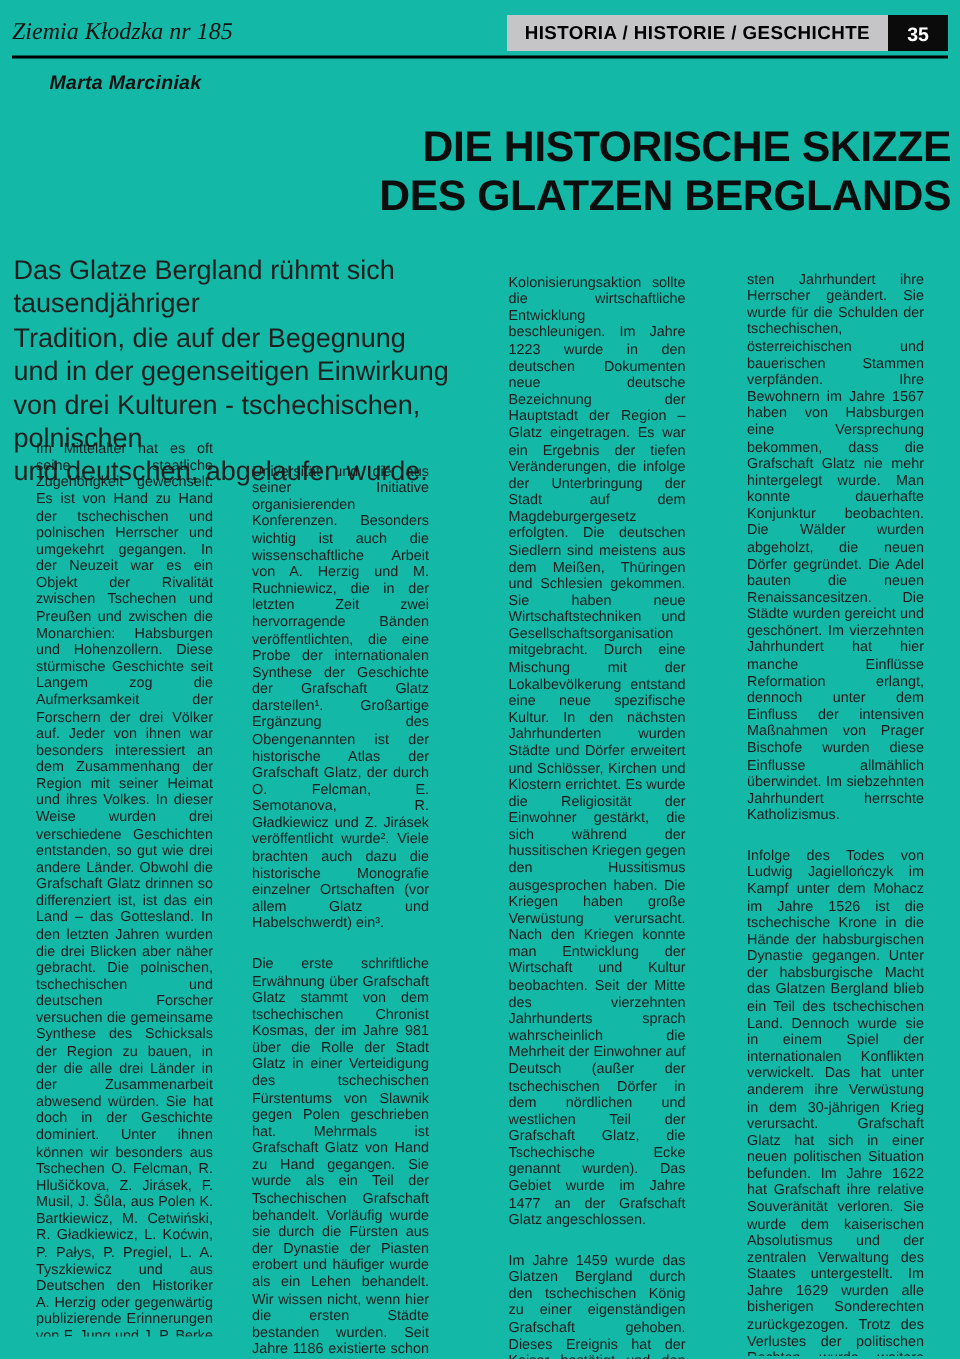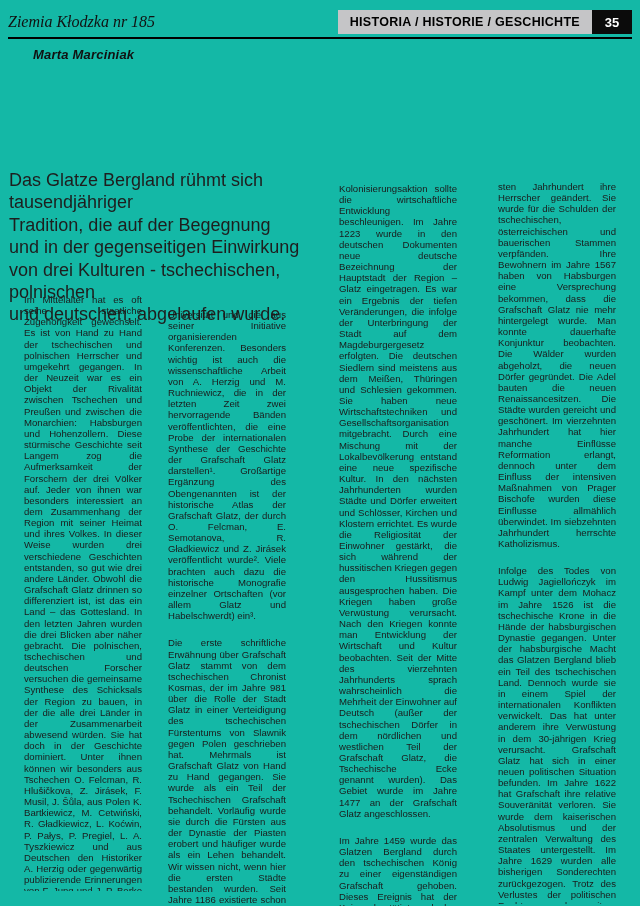--- a/index.html
+++ b/index.html
@@ -44,20 +44,22 @@
     <div class="journal">Ziemia Kłodzka nr 185</div>
     <div class="section-tag">
       <span class="section-label">HISTORIA / HISTORIE / GESCHICHTE</span>
       <span class="page-num">35</span>
     </div>
   </header>
   <div class="rule"></div>
 
   <div class="author">Marta  Marciniak</div>
 
+  <h1 class="title">DIE HISTORISCHE SKIZZE
+DES GLATZEN BERGLANDS</h1>
 
   <div class="lead">Das Glatze Bergland rühmt sich tausendjähriger
 Tradition, die auf der Begegnung
 und in der gegenseitigen Einwirkung
 von drei Kulturen - tschechischen, polnischen
 und deutschen, abgelaufen wurde.</div>
 
   <div class="col col1">
     <p>Im Mittelalter hat es oft seine staatliche Zugehörigkeit gewechselt. Es ist von Hand zu Hand der tschechischen und polnischen Herrscher und umgekehrt gegangen. In der Neuzeit war es ein Objekt der Rivalität zwischen Tschechen und Preußen und zwischen die Monarchien: Habsburgen und Hohenzollern. Diese stürmische Geschichte seit Langem zog die Aufmerksamkeit der Forschern der drei Völker auf. Jeder von ihnen war besonders interessiert an dem Zusammenhang der Region mit seiner Heimat und ihres Volkes. In dieser Weise wurden drei verschiedene Geschichten entstanden, so gut wie drei andere Länder. Obwohl die Grafschaft Glatz drinnen so differenziert ist, ist das ein Land – das Gottesland. In den letzten Jahren wurden die drei Blicken aber näher gebracht. Die polnischen, tschechischen und deutschen Forscher versuchen die gemeinsame Synthese des Schicksals der Region zu bauen, in der die alle drei Länder in der Zusammenarbeit abwesend würden. Sie hat doch in der Geschichte dominiert. Unter ihnen können wir besonders aus Tschechen O. Felcman, R. Hlušičkova, Z. Jirásek, F. Musil, J. Šůla, aus Polen K. Bartkiewicz, M. Cetwiński, R. Gładkiewicz, L. Koćwin, P. Pałys, P. Pregiel, L. A. Tyszkiewicz und aus Deutschen den Historiker A. Herzig oder gegenwärtig publizierende Erinnerungen von F. Jung und J. P. Berke über die Grafschaft Glatz nennen. Der Zusammenarbeit der Forscher der drei Länder begünstigten besonders die Aktivität des Zentrums der Schlesienforschung der Breslauen</p>
   </div>

